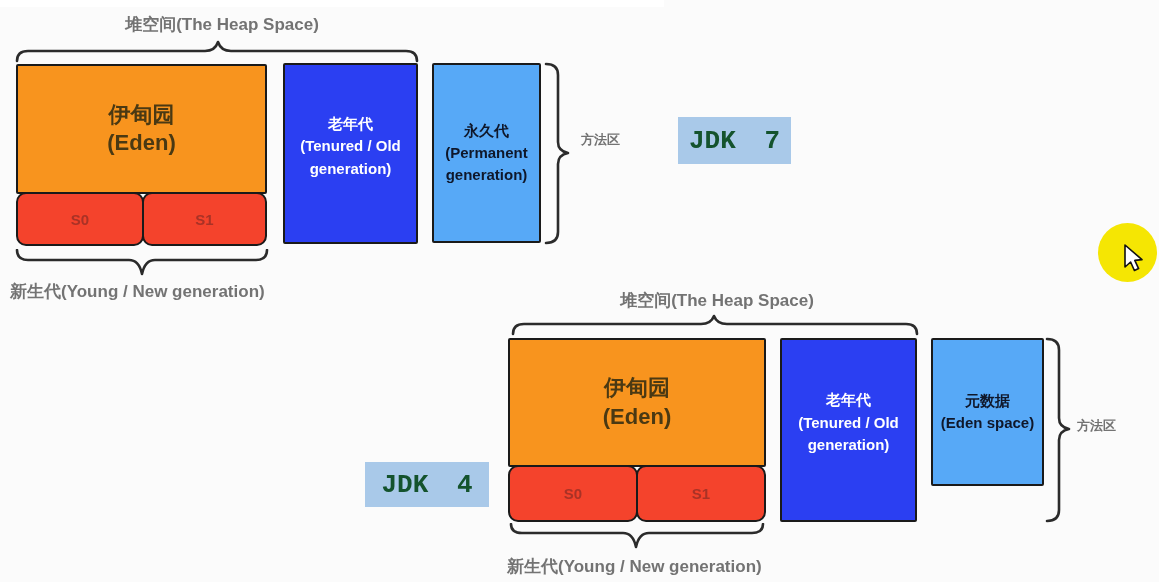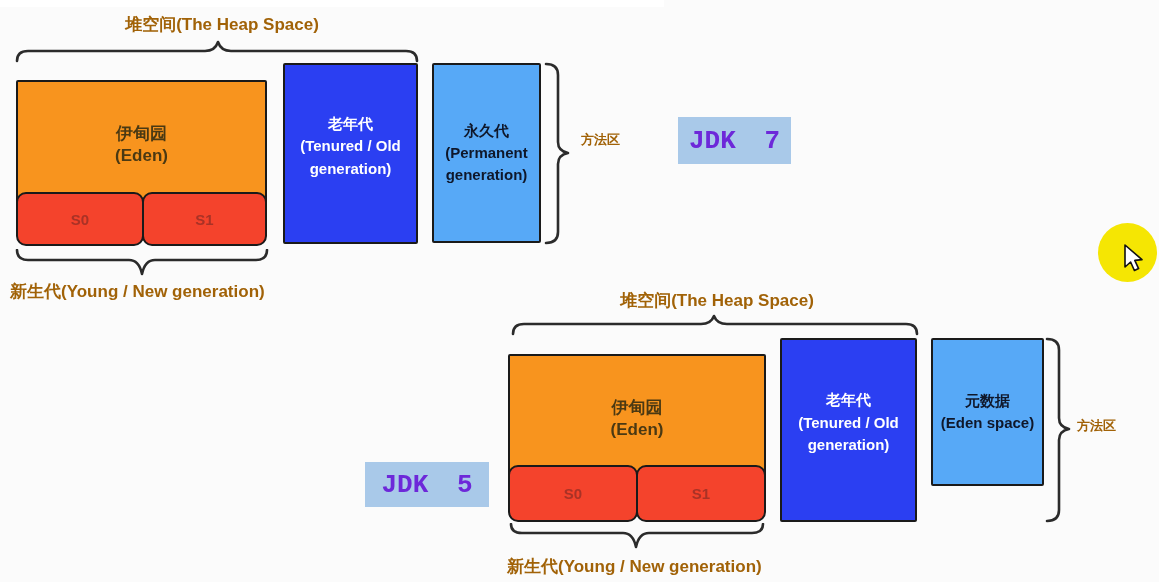--- a/index.html
+++ b/index.html
@@ -8,39 +8,39 @@
     background:var(--bg,#fbfbfb); overflow:hidden;
     font-family:"Liberation Sans",sans-serif;
   }
   .top-strip { position:absolute; left:0; top:0; width:664px; height:7px; background:#ffffff; }
   .box {
     position:absolute; box-sizing:border-box;
     border:2px solid var(--border,#1a1a1a); border-radius:2px;
     display:flex; flex-direction:column; align-items:center; justify-content:center;
     text-align:center; font-weight:bold;
   }
-  .eden  { background:var(--eden,#F8941E); color:#4a3913; font-size:17px; line-height:1.28;margin-top:16px; }
+  .eden  { background:var(--eden,#F8941E); color:#4a3913; font-size:22px; line-height:1.28; }
   .old   { background:var(--old,#2B3FF2); color:#ffffff; font-size:15px; line-height:1.5; padding-bottom:14px; }
   .metab { background:var(--perm,#57A9F7); color:#0f172a; font-size:15px; line-height:1.45; }
   .surv-row { position:absolute; display:flex; }
   .surv-cell {
     box-sizing:border-box; border:2px solid var(--border,#1a1a1a); border-radius:10px;
     background:var(--surv,#F4432C); color:#A93226;
     font-weight:bold; font-size:15px;
     display:flex; align-items:center; justify-content:center;
   }
   .surv-cell + .surv-cell { margin-left:-2px; }
-  .label { position:absolute; font-weight:bold; color:#a16207; }
+  .label { position:absolute; font-weight:bold; color:#737373; }
   .title { font-size:17px; text-align:center; }
   .young { font-size:17px; white-space:nowrap; }
   .method{ font-size:13px; white-space:nowrap; }
   .brace { position:absolute; }
   .brace path { fill:none; stroke:#2b2b2b; stroke-width:2.6; stroke-linecap:round; stroke-linejoin:round; }
   .badge {
-    position:absolute; background:var(--badge,#A9C9E9); color:#6d28d9;
+    position:absolute; background:var(--badge,#A9C9E9); color:#14532d;
     font-family:"Liberation Mono",monospace; font-size:26px; font-weight:bold;
     word-spacing:13px; display:flex; align-items:center; justify-content:center;
     white-space:pre;
   }
   .hl-circle {
     position:absolute; left:1098px; top:223px; width:59px; height:59px;
     border-radius:50%; background:var(--hl,#F5E603);
   }
   .cursor { position:absolute; left:1122px; top:244px; }
 </style>
@@ -124,19 +124,19 @@
   </svg>
 
   <div class="label method" style="left:1077px; top:417px;">方法区</div>
 
   <svg class="brace" style="left:509px; top:523px;" width="256" height="27" viewBox="0 0 256 27">
     <path d="M2,1 Q2,10 13,10 H114 Q124,10 127,24 Q130,10 140,10 H243 Q254,10 254,1"></path>
   </svg>
 
   <div class="label young" style="left:507px; top:555px;">新生代(Young / New generation)</div>
 
-  <div class="badge" style="left:365px; top:462px; width:124px; height:45px;">JDK 5</div>
+  <div class="badge" style="left:365px; top:462px; width:124px; height:45px;">JDK 4</div>
 
   <div class="hl-circle"></div>
   <svg class="cursor" width="22" height="30" viewBox="0 0 22 30">
     <path d="M3,1 L3,23 L8.6,18 L12.4,26.5 L16.6,24.6 L12.8,16.4 L20,15.6 Z" fill="#ffffff" stroke="#111111" stroke-width="1.6" stroke-linejoin="round"></path>
   </svg>
 </div>
 
 </body></html>

